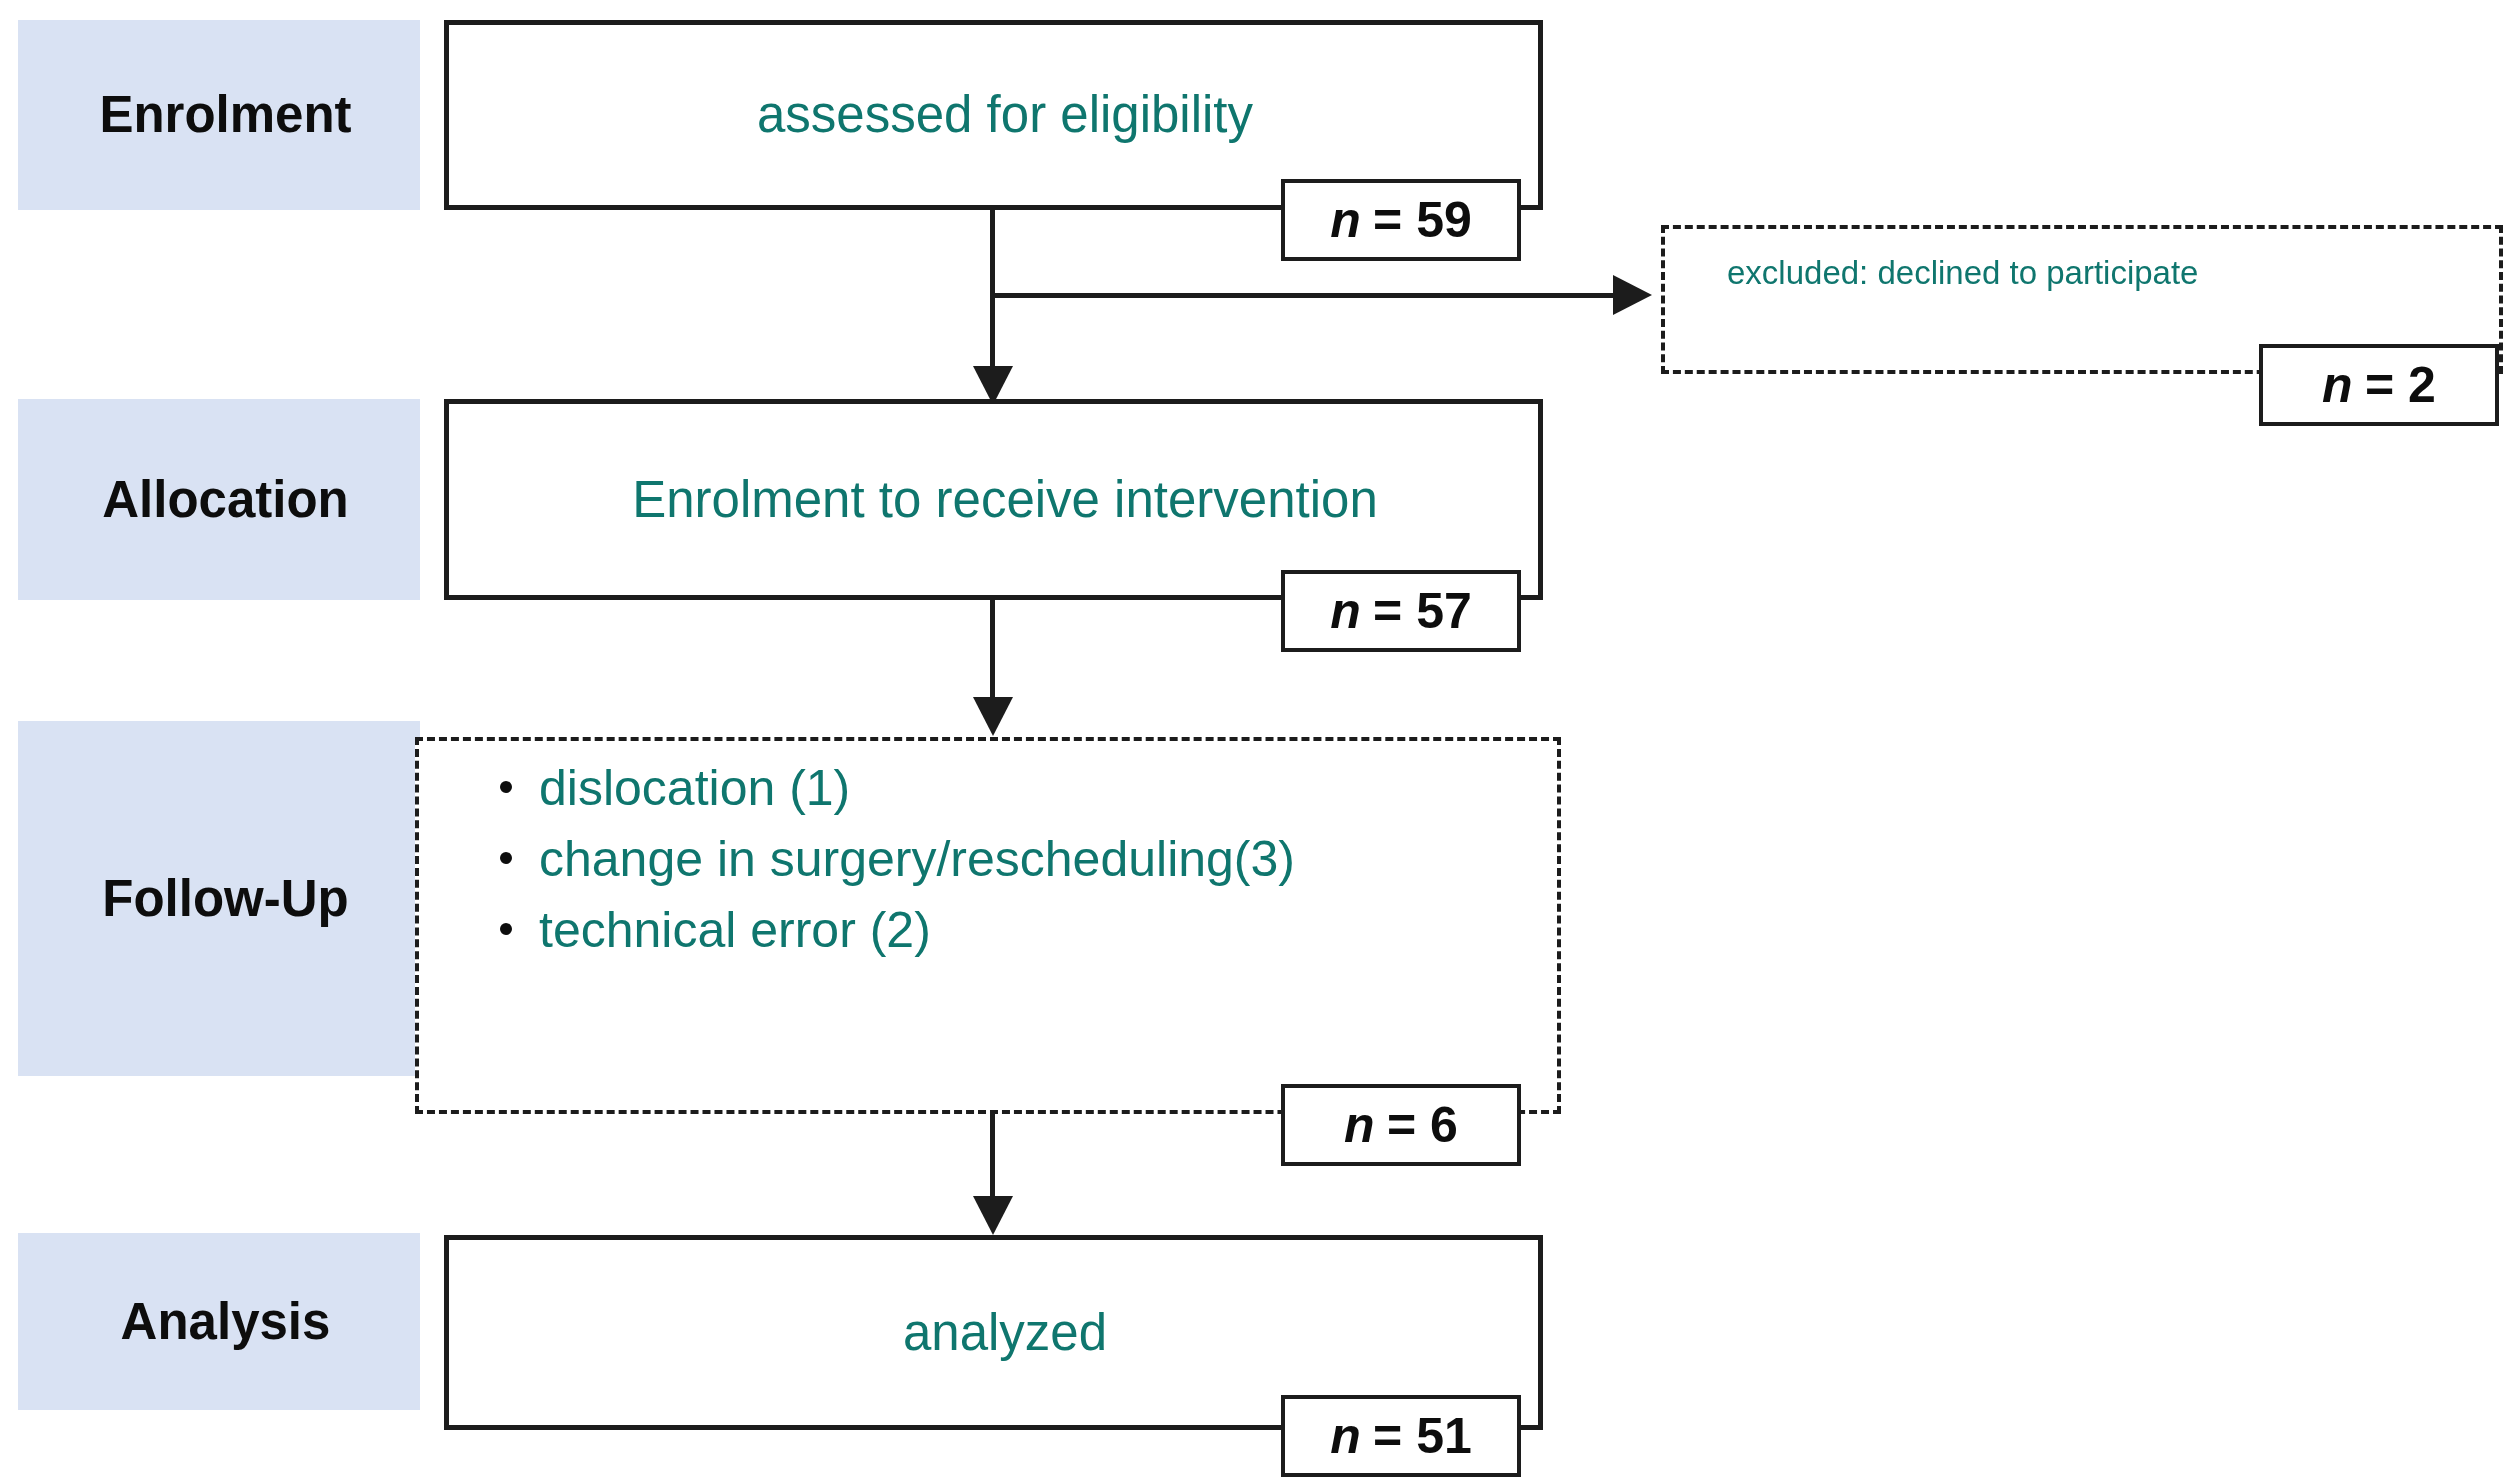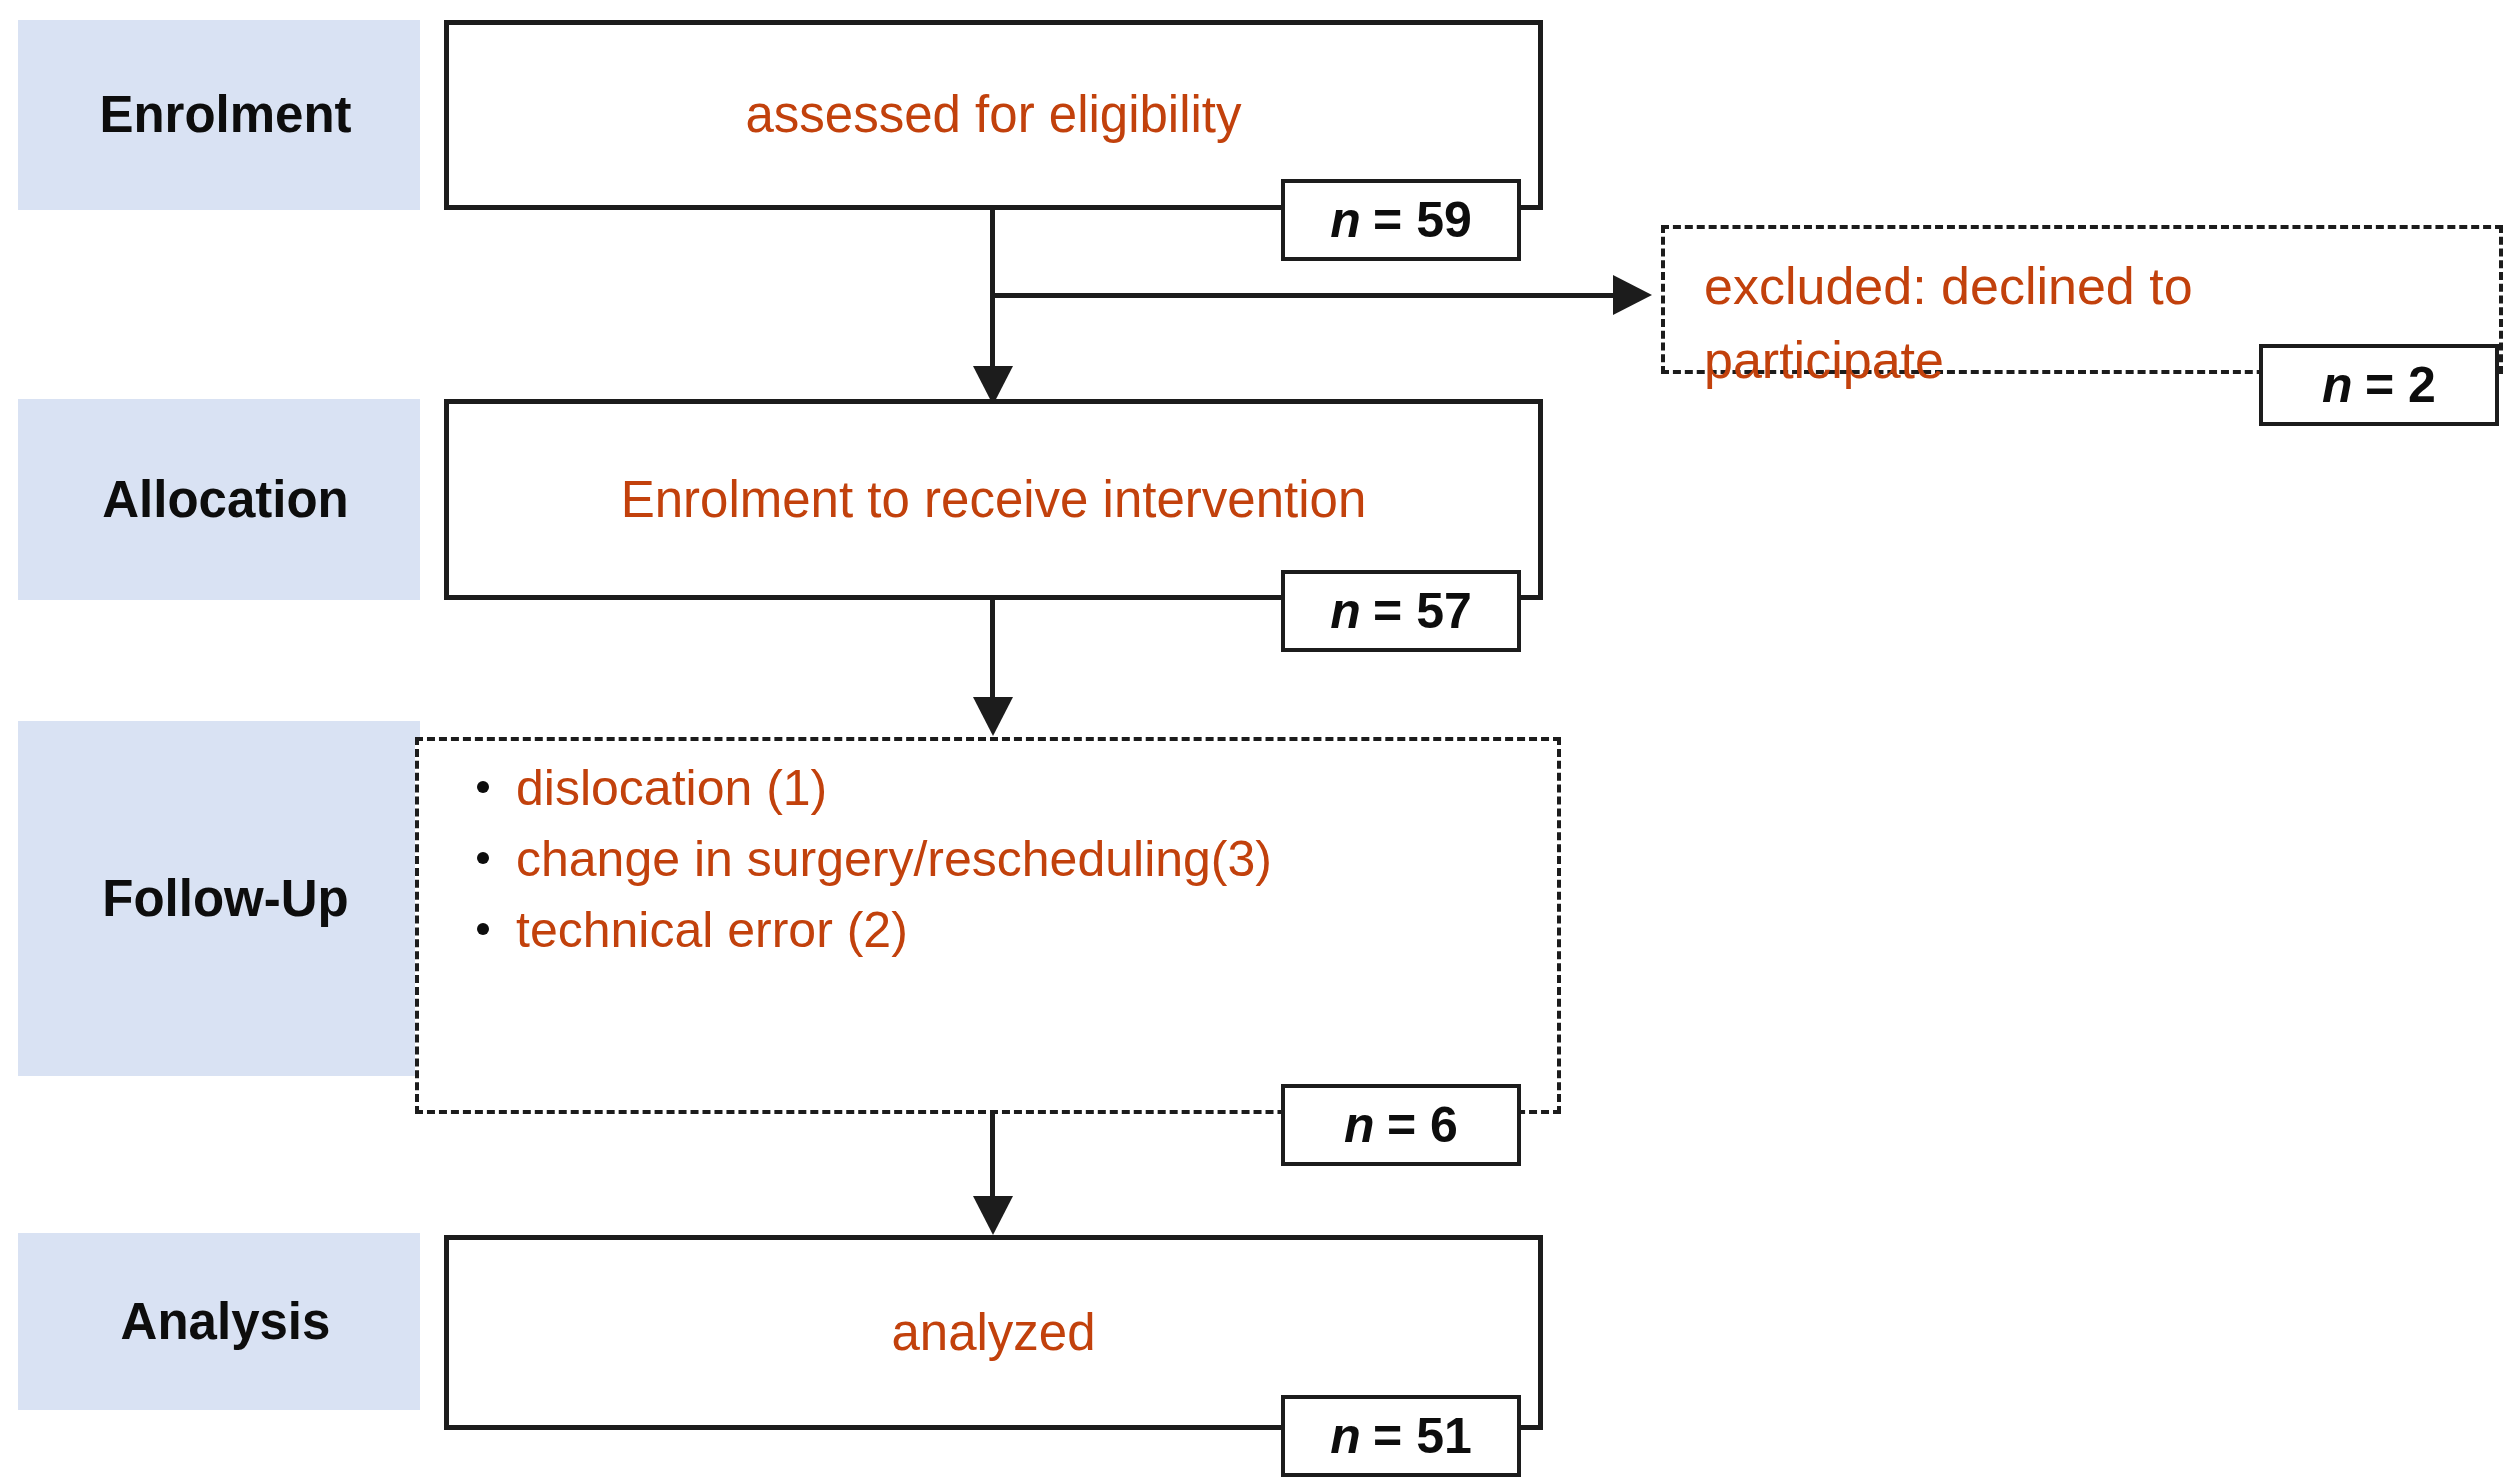--- a/index.html
+++ b/index.html
@@ -28,36 +28,37 @@
     padding-left: 13px;
   }
 
   
   .fbox {
     position: absolute;
     background: #ffffff;
     border: 5.3px solid #1c1c1c;
     box-sizing: border-box;
     font-size: 51px;
-    color: #c2410c;
+    color: #0f766e;
+    padding-left: 23px;
   }
   .fbox.solid-center {
     display: flex;
     align-items: center;
     justify-content: center;
     text-align: center;
   }
   .fbox.dashed { border-style: dashed; border-width: 4.4px; }
 
   
   .excl-text {
     padding: 21px 0 0 39px;
     width: 621px;
     line-height: 1.42;
-    font-size: 52px;
+    font-size: 33px;
   }
 
   
   .fu-title {
     margin-top: 27px;
     text-align: center;
     line-height: 71px;
     font-size: 50px;
   }
   .fu-list {

